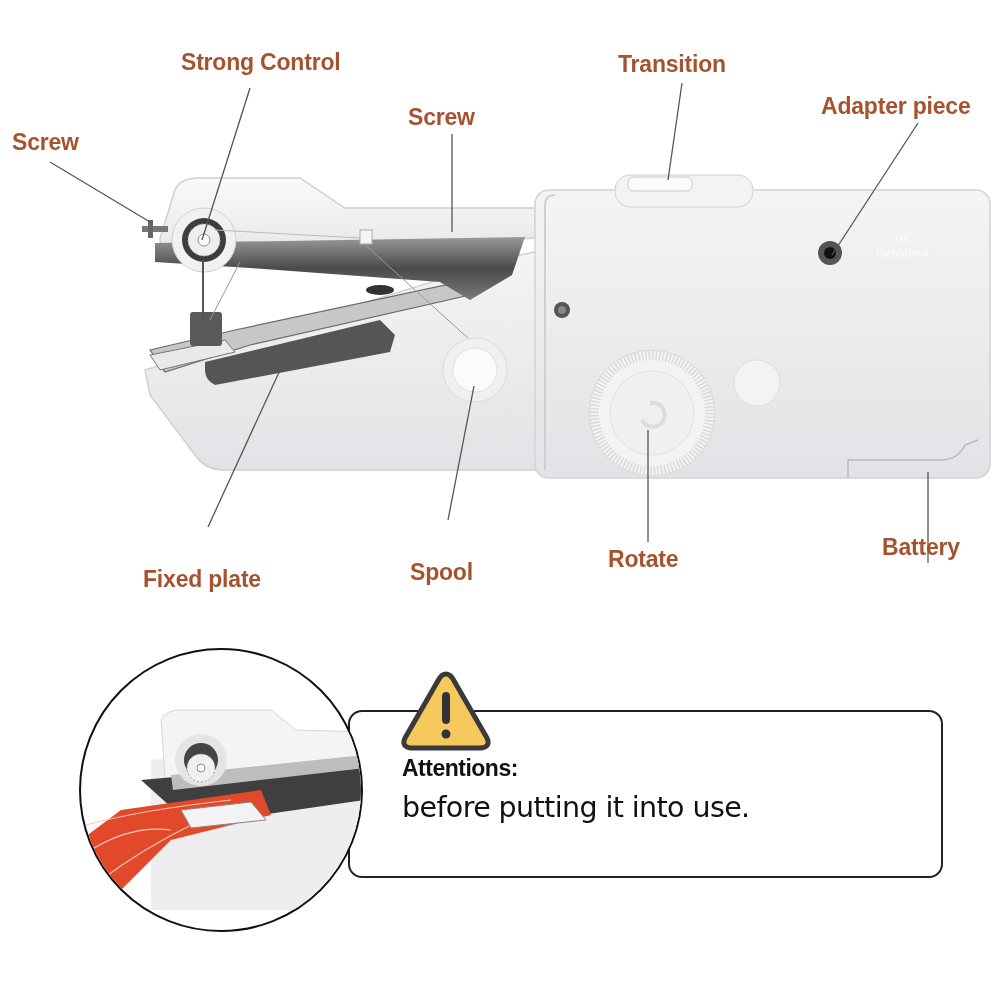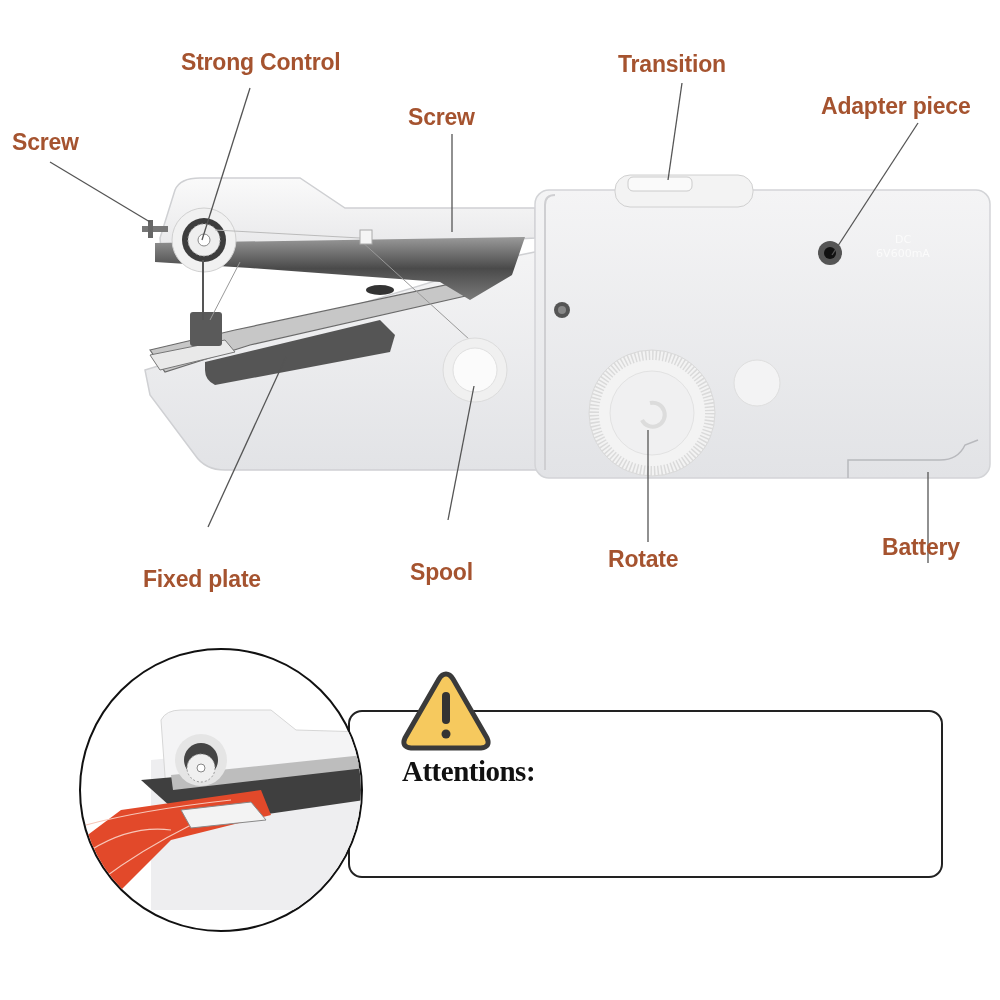--- a/index.html
+++ b/index.html
@@ -4,22 +4,22 @@
 <style>
   html, body { margin: 0; padding: 0; background: #ffffff; }
   body { width: 1000px; height: 1000px; position: relative; overflow: hidden;
          font-family: "Liberation Sans", "DejaVu Sans", sans-serif; }
   .stage { position: absolute; left: 0; top: 0; width: 1000px; height: 1000px; }
   .label { position: absolute; font-weight: bold; font-size: 23px; color: #a5532f;
            letter-spacing: -0.2px; white-space: nowrap; line-height: 1; }
   svg.art { position: absolute; left: 0; top: 0; }
   .warn-box { position: absolute; left: 348px; top: 710px; width: 595px; height: 168px;
               border: 2.5px solid #222; border-radius: 14px; box-sizing: border-box; background: #fff; }
-  .warn-title { position: absolute; left: 402px; top: 755px; font-size: 29px; font-weight: bold; color: #111;
-                font-family: Liberation Serif, serif; letter-spacing: -0.5px; }
+  .warn-title { position: absolute; left: 402px; top: 755px; font-size: 23px; font-weight: bold; color: #111;
+                font-family: Liberation Sans, sans-serif; letter-spacing: -0.5px; }
   .warn-text { position: absolute; left: 402px; top: 790px; font-size: 28.5px; color: #111; line-height: 36px;
                font-family: "DejaVu Sans", sans-serif; letter-spacing: -0.6px; width: 540px; }
   .inset { position: absolute; left: 79px; top: 648px; width: 284px; height: 284px; border-radius: 50%;
            border: 2.5px solid #111; box-sizing: border-box; background: #fff; overflow: hidden; }
 </style>
 </head>
 <body>
 
 <div class="stage">
 
@@ -136,14 +136,15 @@
   </div>
 
   <svg class="art" style="left:398px; top:668px;" width="96" height="86" viewBox="0 0 96 86">
     <path d="M48 6 Q52 6 55 11 L89 70 Q93 79 83 80 L13 80 Q3 79 7 70 L41 11 Q44 6 48 6 Z" fill="#f6c95e" stroke="#3a3a3a" stroke-width="5" stroke-linejoin="round"></path>
     <rect x="44" y="24" width="8" height="32" rx="4" fill="#333"></rect>
     <circle cx="48" cy="66" r="4.5" fill="#333"></circle>
   </svg>
 
   <div class="warn-title">Attentions:</div>
   <div class="warn-text">
+    <div>before putting it into use.</div>
   </div>
 </div>
 
 </body></html>

